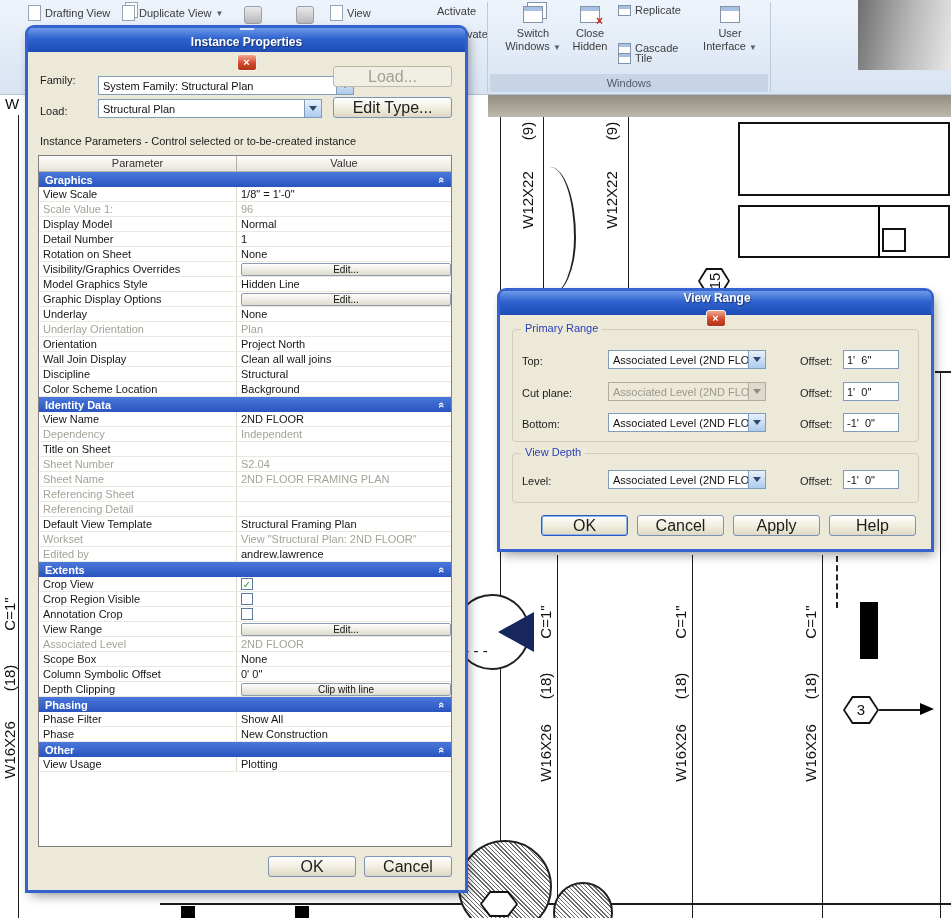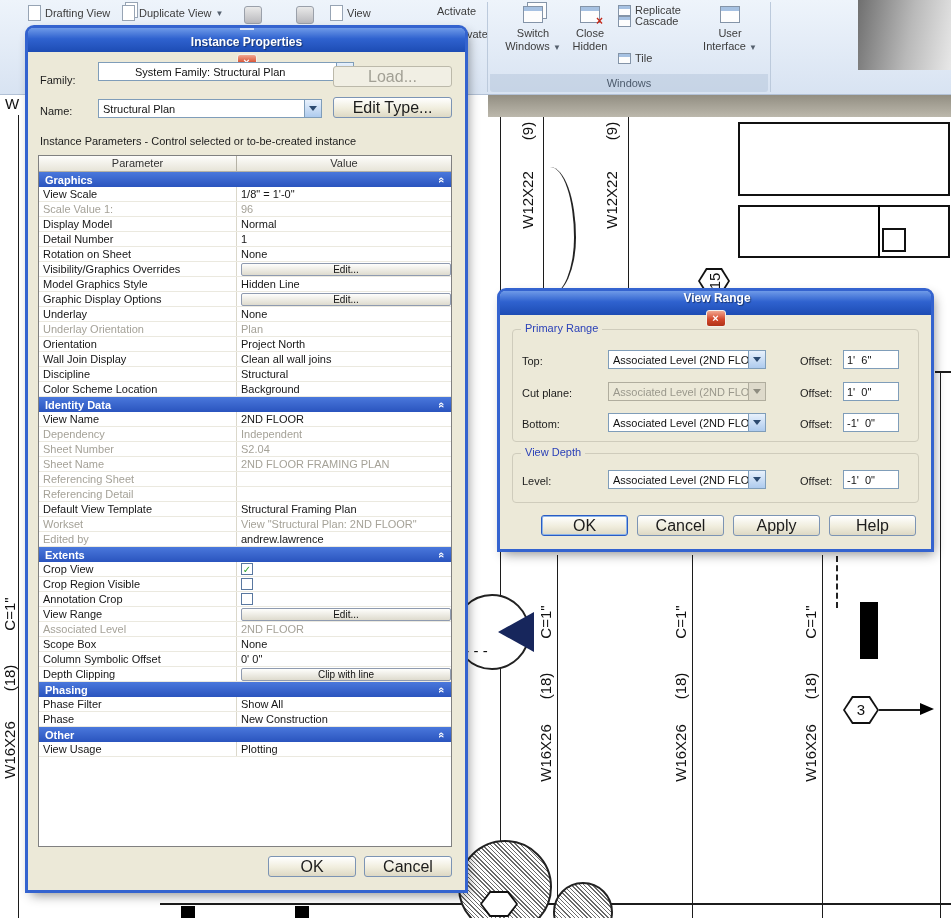--- a/index.html
+++ b/index.html
@@ -126,21 +126,21 @@
       <span class="win-icon" style="margin-bottom:4px;">
           <span class="redx">×</span>
         </span>
       <span>Close</span>
       <span>Hidden</span>
     </div>
     <div class="rbtn" style="left:618px; top:4px;">
       <span class="win-icon sm"></span>
       <span>Replicate</span>
     </div>
-    <div class="rbtn" style="left:618px; top:15px;">
+    <div class="rbtn" style="left:618px; top:42px;">
       <span class="win-icon sm"></span>
       <span>Cascade</span>
     </div>
     <div class="rbtn" style="left:618px; top:52px;">
       <span class="win-icon sm"></span>
       <span>Tile</span>
     </div>
     <div class="rbtn-big" style="left:700px; top:6px; width:60px;">
       <span class="win-icon" style="margin-bottom:4px;"></span>
       <span>User</span>
@@ -220,27 +220,27 @@
   </div>
 
   <div class="dialog" style="left:28px; top:28px; width:437px; height:862px; z-index:10;">
     <div class="titlebar">
       <span class="ticon"></span>
       <span class="ttext">Instance Properties</span>
       <span class="xbtn">×</span>
     </div>
 
     <div class="lbl" style="left:12px; top:46px;">Family:</div>
-    <div class="combo" style="left:70px; top:34px; width:256px;padding-left:32px;">
+    <div class="combo" style="left:70px; top:48px; width:256px;">
       <span class="combo-text">System Family: Structural Plan</span>
       <span class="combo-arrow"></span>
     </div>
     <button class="xpbtn disabled" style="left:305px; top:38px; width:119px;">Load...</button>
 
-    <div class="lbl" style="left:12px; top:77px;">Name:</div>
+    <div class="lbl" style="left:12px; top:77px;">Load:</div>
     <div class="combo" style="left:70px; top:71px; width:224px;">
       <span class="combo-text">Structural Plan</span>
       <span class="combo-arrow"></span>
     </div>
     <button class="xpbtn" style="left:305px; top:69px; width:119px;">Edit Type...</button>
 
     <div class="lbl" style="left:12px; top:107px;">Instance Parameters - Control selected or to-be-created instance</div>
 
     <div class="ptable">
       <div class="phead">
@@ -318,20 +318,24 @@
           </div>
           <div class="prow">
             <div class="pcell">View Name</div>
             <div class="vcell">2ND FLOOR</div>
           </div>
           <div class="prow">
             <div class="pcell gray">Dependency</div>
             <div class="vcell gray">Independent</div>
           </div>
           <div class="prow">
+            <div class="pcell">Title on Sheet</div>
+            <div class="vcell"></div>
+          </div>
+          <div class="prow">
             <div class="pcell gray">Sheet Number</div>
             <div class="vcell gray">S2.04</div>
           </div>
           <div class="prow">
             <div class="pcell gray">Sheet Name</div>
             <div class="vcell gray">2ND FLOOR FRAMING PLAN</div>
           </div>
           <div class="prow">
             <div class="pcell gray">Referencing Sheet</div>
             <div class="vcell"></div>

